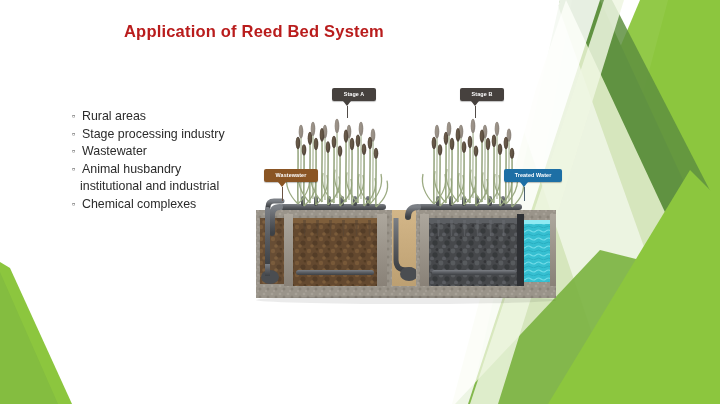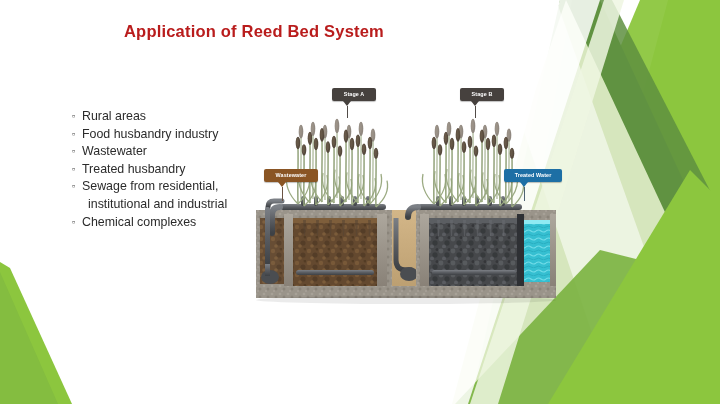--- a/index.html
+++ b/index.html
@@ -65,21 +65,21 @@
     line-height: 17.6px;
     color: #3a3a3a;
     vertical-align: top;
   }
   .bullet-row .btext {
     display: inline;
     vertical-align: top;
   }
   .bullet-row.cont .marker { visibility: hidden; width: 0; }
   .bullet-row.cont {
-    margin-left: 16px;
+    margin-left: 8px;
   }
 
   
   #figure {
     position: absolute;
     left: 246px;
     top: 68px;
     width: 322px;
     height: 262px;
   }
@@ -180,30 +180,27 @@
     </svg>
   </div>
 
   <div id="title">Application of Reed Bed System</div>
 
   <div id="bullets">
     <div class="bullet-row">
       <span class="marker">▫</span><span class="btext">Rural areas</span>
     </div>
     <div class="bullet-row">
-      <span class="marker">▫</span><span class="btext">Food husbandry industry</span>
+      <span class="marker">▫</span><span class="btext">Stage processing industry</span>
     </div>
     <div class="bullet-row">
       <span class="marker">▫</span><span class="btext">Wastewater</span>
     </div>
     <div class="bullet-row">
-      <span class="marker">▫</span><span class="btext">Treated husbandry</span>
-    </div>
-    <div class="bullet-row">
-      <span class="marker">▫</span><span class="btext">Sewage from residential,</span>
+      <span class="marker">▫</span><span class="btext">Animal husbandry</span>
     </div>
     <div class="bullet-row cont">
       <span class="marker"></span><span class="btext">institutional and industrial</span>
     </div>
     <div class="bullet-row">
       <span class="marker">▫</span><span class="btext">Chemical complexes</span>
     </div>
   </div>
 
   <div id="figure">

